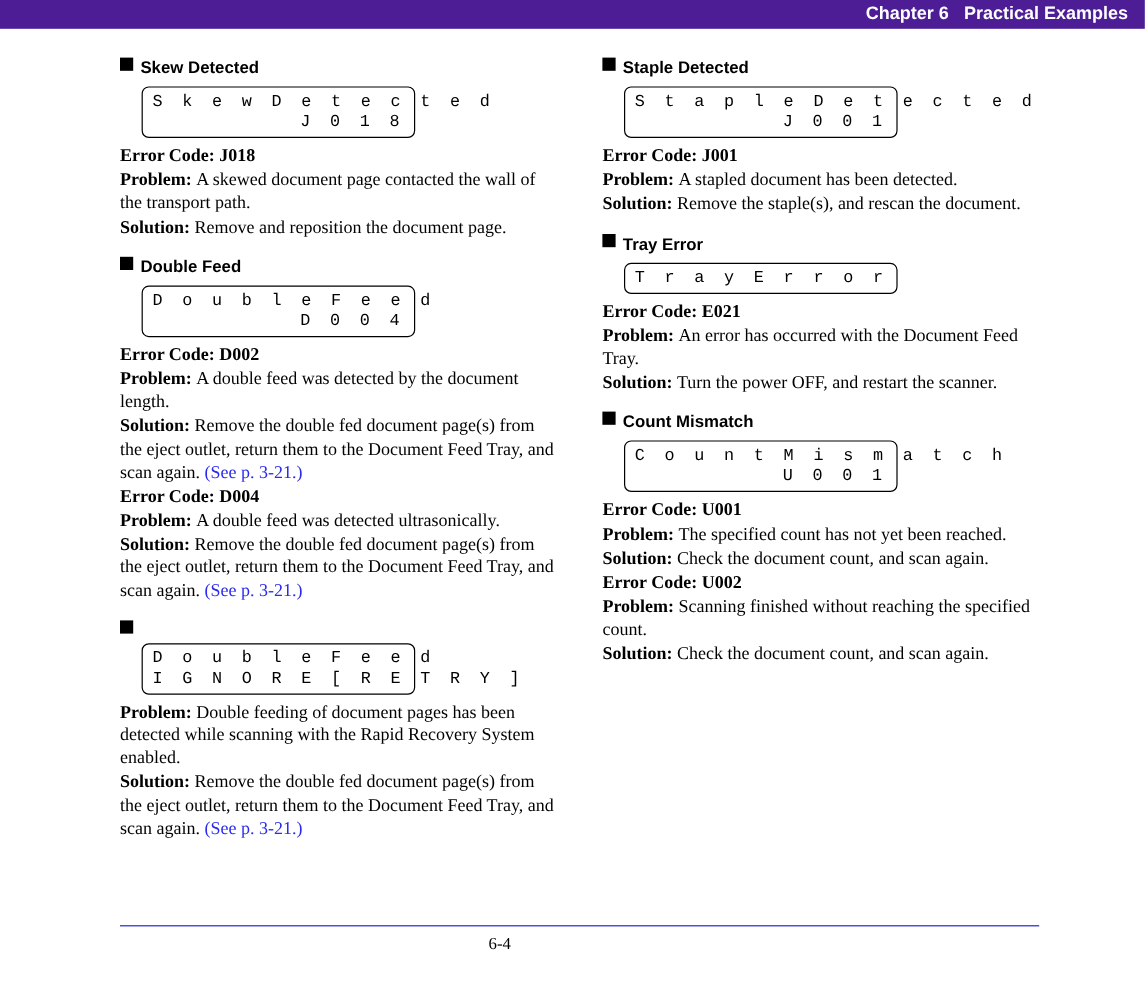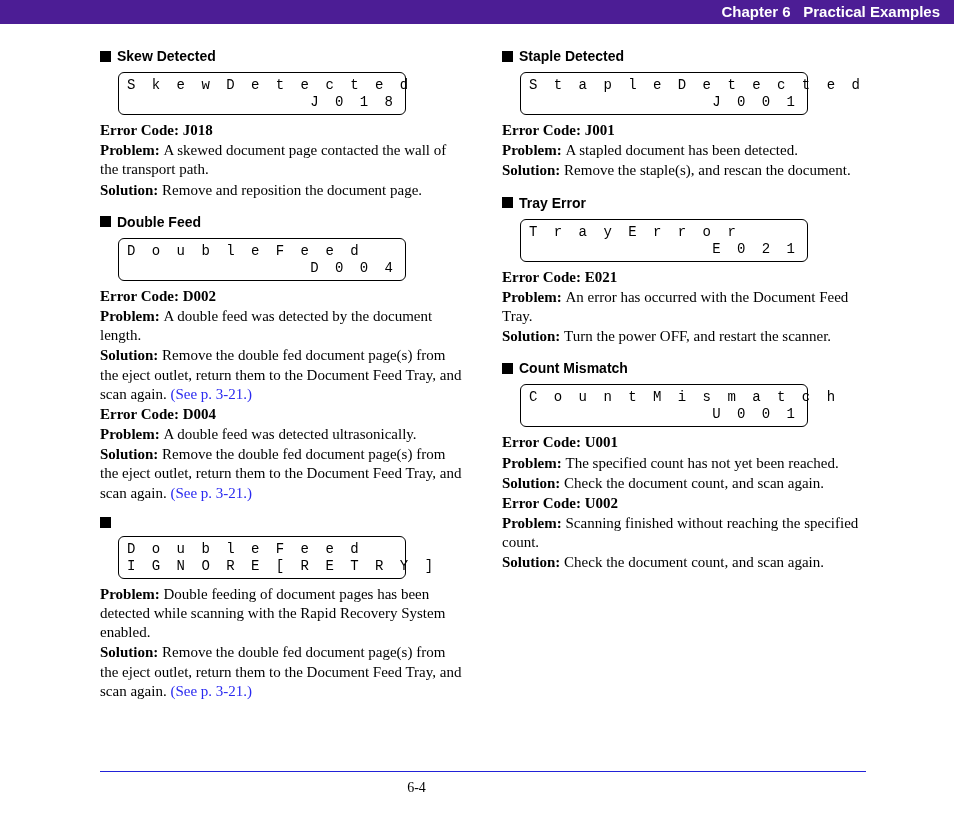--- a/index.html
+++ b/index.html
@@ -42,36 +42,36 @@
     gap: 38px;
   }
   .col {
     width: 364px;
   }
   .section-heading {
     font-family: Arial, Helvetica, sans-serif;
     font-weight: bold;
     font-size: 14px;
     display: flex;
-    align-items: center;
+    align-items: flex-start;
     margin: 14px 0 8px 0;
   }
   .bullet {
     display: inline-block;
     width: 11px;
     height: 11px;
     background: #000;
     margin-right: 6px;
     flex-shrink: 0;
   }
   .no-top-margin { margin-top: 0; }
   .lcd {
     border: 1.5px solid #000;
     border-radius: 6px;
-    width: 288px;
+    width: 228px;
     margin-left: 18px;
     margin-bottom: 6px;
     padding: 4px 8px 3px 8px;
     box-sizing: border-box;
     font-family: "Courier New", Courier, monospace;
     font-size: 14px;
     letter-spacing: 4px;
     line-height: 17px;
   }
   .lcd div { height: 17px; white-space: nowrap; }
@@ -166,21 +166,20 @@
           <p class="body-block"><span class="label">Error Code: J001</span></p>
           <p><span class="label">Problem: </span>A stapled document has been detected.</p>
           <p class="body-block"><span class="label">Solution: </span>Remove the staple(s), and rescan the document.</p>
         </div>
         <div class="section-heading">
           <span class="bullet"></span>
           <span>Tray Error</span>
         </div>
         <div class="lcd">
           <div>T r a y   E r r o r</div>
-          <div class="r">E 0 2 1</div>
         </div>
         <div class="body">
           <p class="body-block"><span class="label">Error Code: E021</span></p>
           <p><span class="label">Problem: </span>An error has occurred with the Document Feed Tray.</p>
           <p class="body-block"><span class="label">Solution: </span>Turn the power OFF, and restart the scanner.</p>
         </div>
         <div class="section-heading">
           <span class="bullet"></span>
           <span>Count Mismatch</span>
         </div>

